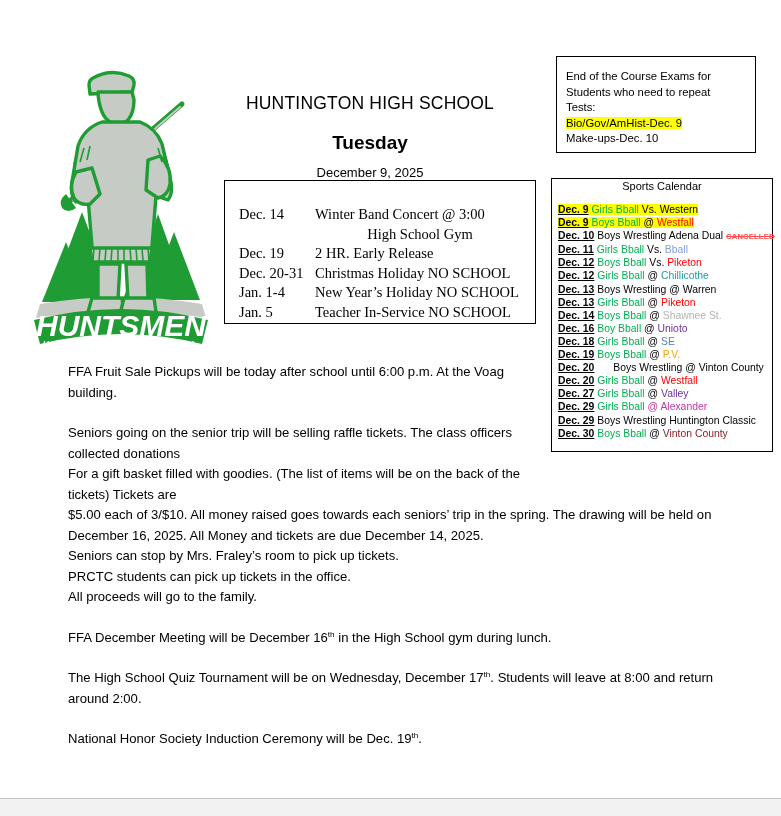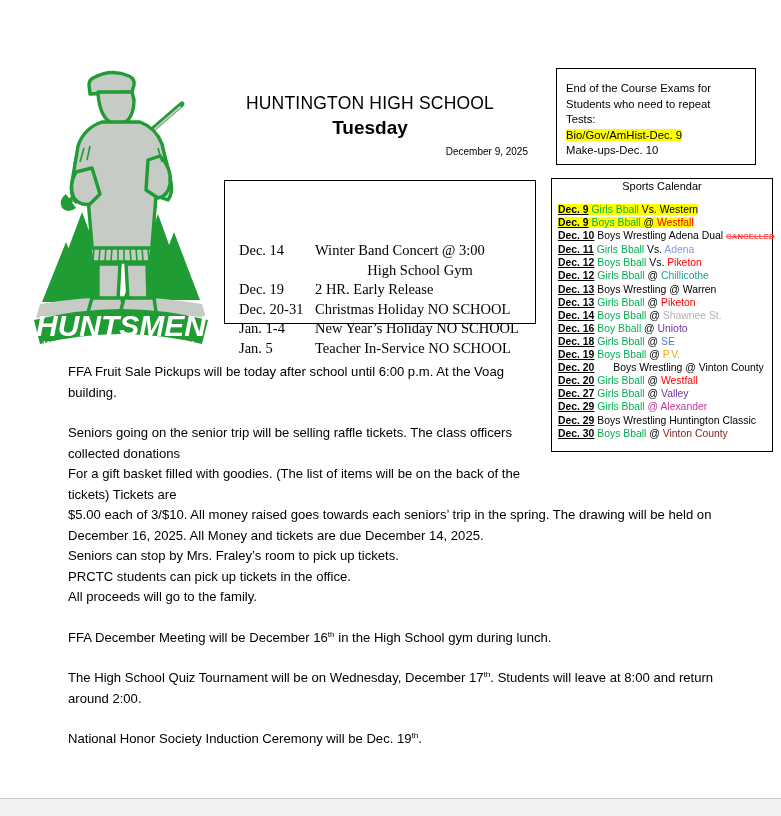--- a/index.html
+++ b/index.html
@@ -54,27 +54,26 @@
   .header .school {
     font-size: 17.5px;
     letter-spacing: 0.2px;
     line-height: 22px;
     white-space: nowrap;
   }
   .header .day {
     font-size: 19px;
     font-weight: bold;
     line-height: 25px;
-    margin-top: 1px;
+    margin-top: 16px;
   }
   .header .date {
-    font-size: 10px;
+    font-size: 13px;
     line-height: 22px;
-    margin-top: 1px;
-    text-align: right;
+    margin-top: 7px;
   }
 
   
   .events-box {
     position: absolute;
     left: 224px;
     top: 180px;
     width: 312px;
     height: 144px;
     border: 1.6px solid #000;
@@ -82,36 +81,35 @@
     background: #fff;
   }
   .events-inner {
     position: absolute;
     left: 14px;
     top: 24px;
     font-family: "Liberation Serif", serif;
     font-size: 14.5px;
     line-height: 19.5px;
     white-space: nowrap;
-    margin-top: 36px;
   }
   .ev-row { display: block; }
   .ev-date {
     display: inline-block;
     width: 76px;
     vertical-align: top;
   }
   .ev-desc { display: inline-block; vertical-align: top; }
   .ev-cont { display: block; padding-left: 82px; text-align: center; }
 
   
   .exams-box {
     position: absolute;
     left: 556px;
-    top: 68px;
+    top: 56px;
     width: 200px;
     height: 97px;
     border: 1.2px solid #000;
     box-sizing: border-box;
     background: #fff;
   }
   .exams-inner {
     position: absolute;
     left: 9px;
     top: 12px;
@@ -270,21 +268,21 @@
         <span class="ev-row"><span class="ev-date">Jan. 5</span><span class="ev-desc">Teacher In-Service NO SCHOOL</span></span>
       </div>
   </div>
 
   <div class="sports-box">
     <div class="sports-title">Sports Calendar</div>
     <div class="sports-list" id="sports-list">
         <span class="sp-row"><span style="background: rgb(255, 255, 0);"><span class="sp-date">Dec. 9</span><span class="sp-seg" style="color: rgb(0, 176, 80);"> Girls Bball</span><span class="sp-seg" style="color: rgb(0, 0, 0);"> Vs. Western</span></span></span>
         <span class="sp-row"><span style="background: rgb(255, 255, 0);"><span class="sp-date">Dec. 9</span><span class="sp-seg" style="color: rgb(0, 176, 80);"> Boys Bball</span><span class="sp-seg" style="color: rgb(0, 0, 0);"> @ </span><span class="sp-seg" style="color: rgb(255, 0, 0);">Westfall</span></span></span>
         <span class="sp-row"><span><span class="sp-date">Dec. 10</span><span class="sp-seg" style="color: rgb(0, 0, 0);"> Boys Wrestling Adena Dual</span></span><span class="cancelled" style="color: rgb(255, 77, 77);">CANCELLED</span></span>
-        <span class="sp-row"><span><span class="sp-date">Dec. 11</span><span class="sp-seg" style="color: rgb(0, 176, 80);"> Girls Bball</span><span class="sp-seg" style="color: rgb(0, 0, 0);"> Vs. </span><span class="sp-seg" style="color: rgb(127, 159, 217);">Adena</span></span></span>
+        <span class="sp-row"><span><span class="sp-date">Dec. 11</span><span class="sp-seg" style="color: rgb(0, 176, 80);"> Girls Bball</span><span class="sp-seg" style="color: rgb(0, 0, 0);"> Vs. </span><span class="sp-seg" style="color: rgb(127, 159, 217);">Bball</span></span></span>
         <span class="sp-row"><span><span class="sp-date">Dec. 12</span><span class="sp-seg" style="color: rgb(0, 176, 80);"> Boys Bball</span><span class="sp-seg" style="color: rgb(0, 0, 0);"> Vs. </span><span class="sp-seg" style="color: rgb(255, 0, 0);">Piketon</span></span></span>
         <span class="sp-row"><span><span class="sp-date">Dec. 12</span><span class="sp-seg" style="color: rgb(0, 176, 80);"> Girls Bball</span><span class="sp-seg" style="color: rgb(0, 0, 0);"> @ </span><span class="sp-seg" style="color: rgb(31, 158, 158);">Chillicothe</span></span></span>
         <span class="sp-row"><span><span class="sp-date">Dec. 13</span><span class="sp-seg" style="color: rgb(0, 0, 0);"> Boys Wrestling @ Warren</span></span></span>
         <span class="sp-row"><span><span class="sp-date">Dec. 13</span><span class="sp-seg" style="color: rgb(0, 176, 80);"> Girls Bball</span><span class="sp-seg" style="color: rgb(0, 0, 0);"> @ </span><span class="sp-seg" style="color: rgb(255, 0, 0);">Piketon</span></span></span>
         <span class="sp-row"><span><span class="sp-date">Dec. 14</span><span class="sp-seg" style="color: rgb(0, 176, 80);"> Boys Bball</span><span class="sp-seg" style="color: rgb(0, 0, 0);"> @ </span><span class="sp-seg" style="color: rgb(179, 179, 179);">Shawnee St.</span></span></span>
         <span class="sp-row"><span><span class="sp-date">Dec. 16</span><span class="sp-seg" style="color: rgb(0, 176, 80);"> Boy Bball</span><span class="sp-seg" style="color: rgb(0, 0, 0);"> @ </span><span class="sp-seg" style="color: rgb(112, 48, 160);">Unioto</span></span></span>
         <span class="sp-row"><span><span class="sp-date">Dec. 18</span><span class="sp-seg" style="color: rgb(0, 176, 80);"> Girls Bball</span><span class="sp-seg" style="color: rgb(0, 0, 0);"> @ </span><span class="sp-seg" style="color: rgb(79, 129, 189);">SE</span></span></span>
         <span class="sp-row"><span><span class="sp-date">Dec. 19</span><span class="sp-seg" style="color: rgb(0, 176, 80);"> Boys Bball</span><span class="sp-seg" style="color: rgb(0, 0, 0);"> @ </span><span class="sp-seg" style="color: rgb(255, 165, 0);">P.V.</span></span></span>
         <span class="sp-row"><span><span class="sp-date">Dec. 20</span><span class="sp-seg" style="color: rgb(0, 0, 0); padding-left: 16px;"> Boys Wrestling @ Vinton County</span></span></span>
         <span class="sp-row"><span><span class="sp-date">Dec. 20</span><span class="sp-seg" style="color: rgb(0, 176, 80);"> Girls Bball</span><span class="sp-seg" style="color: rgb(0, 0, 0);"> @ </span><span class="sp-seg" style="color: rgb(255, 0, 0);">Westfall</span></span></span>

